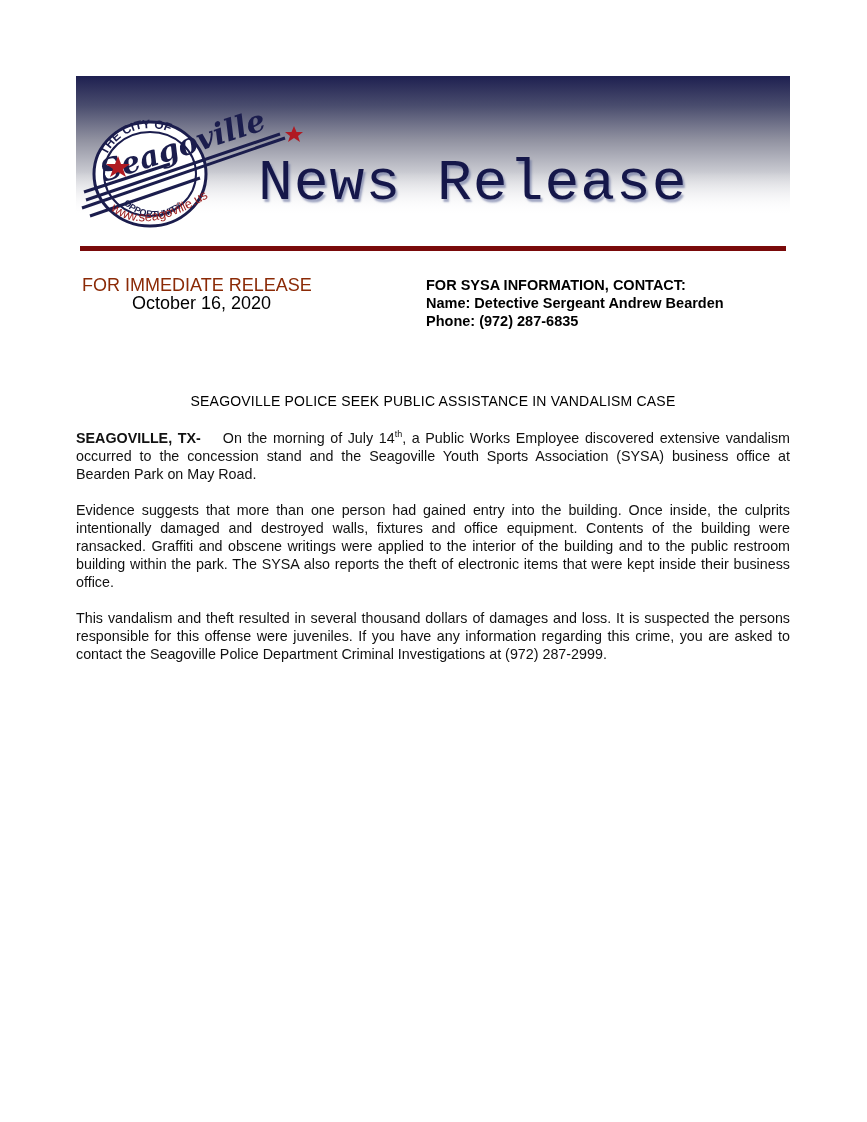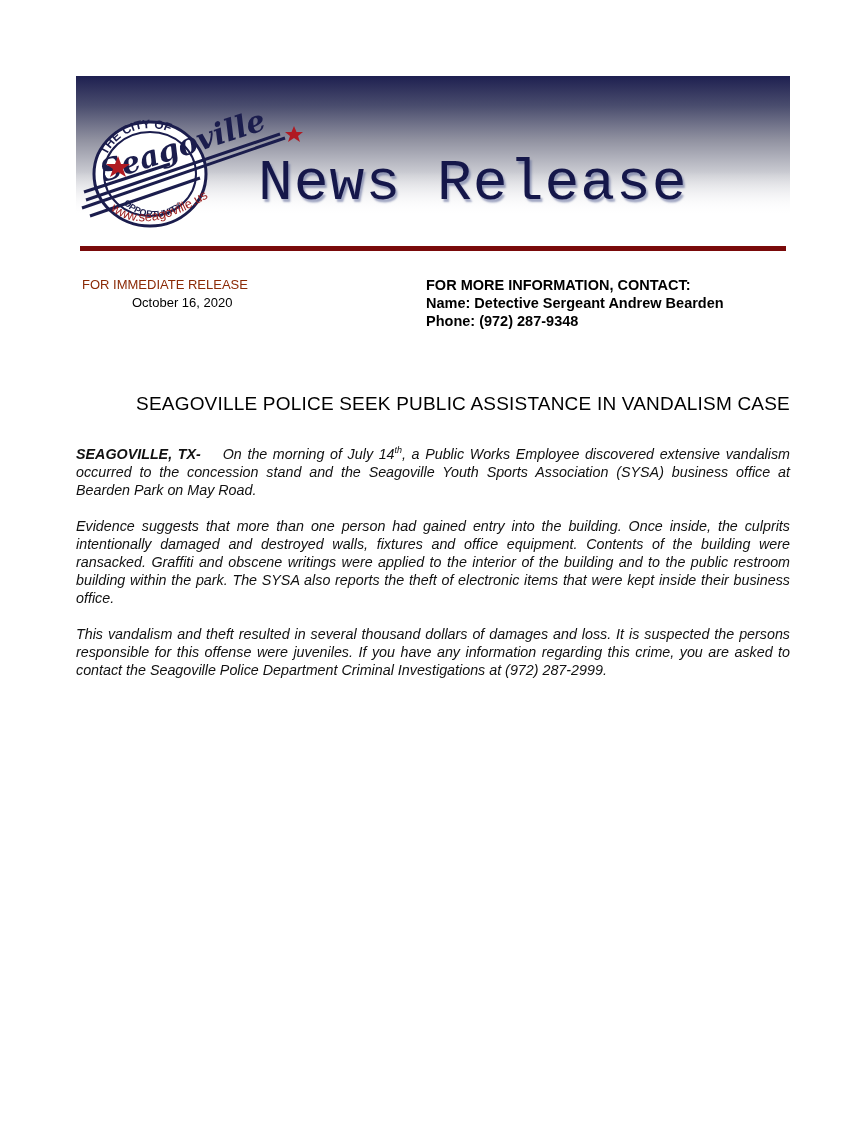--- a/index.html
+++ b/index.html
@@ -9,33 +9,33 @@
   .banner { position: absolute; left: 76px; top: 76px; width: 714px; height: 166px;
             background: linear-gradient(to bottom, #1e2050 0%, #4a4d6e 18%, #8f909f 38%, #cfd0d6 60%, #f6f6f8 80%, #ffffff 100%); }
   .banner-fade { position:absolute; left:0; right:0; bottom:0; height:70px;
             background: linear-gradient(to bottom, rgba(255,255,255,0), #fff 60%); }
   .logo { position: absolute; left: 4px; top: 20px; width: 230px; height: 135px; }
   .title { position: absolute; left: 182px; top: 79px; font-family: Liberation Mono, monospace;
            font-size: 58px; line-height: 1; color: #15174a; letter-spacing: 1px;
            text-shadow: 2px 3px 2px rgba(90,100,150,0.55); white-space: nowrap; }
   .rule { position: absolute; left: 80px; top: 246px; width: 706px; height: 5px; background: #7a0a0a; }
 
-  .release { position: absolute; left: 82px; top: 276px; font-size: 13px; line-height: 18px; }
+  .release { position: absolute; left: 82px; top: 276px; font-size: 18px; line-height: 18px; }
   .release .label { color: #8b2a06; }
   .release .date { padding-left: 50px; }
 
   .contact { position: absolute; left: 426px; top: 276px; font-size: 14.5px; line-height: 18px; font-weight: bold; }
   .contact div { white-space: nowrap; }
 
-  .headline { position: absolute; left: 76px; width: 714px; top: 393px; text-align: right;
-              font-size: 19px; letter-spacing: 0.2px; }
+  .headline { position: absolute; left: 76px; width: 714px; top: 393px; text-align: center;
+              font-size: 14px; letter-spacing: 0.2px; }
 
   .body { position: absolute; left: 76px; width: 714px; top: 429px; font-size: 14.3px; line-height: 18px;
           color: #111; text-align: justify; }
-  .body p { margin: 16px 0 18px 0; font-style: italic; }
+  .body p { margin: 0 0 18px 0; }
   .body .lead { font-weight: bold; margin-right: 22px; }
   .body sup { font-size: 9px; line-height: 0; }
 </style>
 </head>
 <body>
 
 <div class="banner">
   <div class="banner-fade"></div>
 
   <svg class="logo" viewBox="0 0 230 135">
@@ -72,23 +72,23 @@
 </div>
 
 <div class="rule"></div>
 
 <div class="release">
   <div class="label">FOR IMMEDIATE RELEASE</div>
   <div class="date">October 16, 2020</div>
 </div>
 
 <div class="contact">
-  <div>FOR MORE INFORMATION, CONTACT:</div>
+  <div>FOR SYSA INFORMATION, CONTACT:</div>
   <div>Name:  Detective Sergeant Andrew Bearden</div>
-  <div>Phone:  (972) 287-9348</div>
+  <div>Phone:  (972) 287-6835</div>
 </div>
 
 <div class="headline">SEAGOVILLE POLICE SEEK PUBLIC ASSISTANCE IN VANDALISM CASE</div>
 
 <div class="body">
   <p><span class="lead">SEAGOVILLE, TX-</span><span>On the morning of July 14</span><sup>th</sup><span>, a Public Works Employee discovered extensive vandalism occurred to the concession stand and the Seagoville Youth Sports Association (SYSA) business office at Bearden Park on May Road.</span></p>
   <p>Evidence suggests that more than one person had gained entry into the building.  Once inside, the culprits intentionally damaged and destroyed walls, fixtures and office equipment.  Contents of the building were ransacked.  Graffiti and obscene writings were applied to the interior of the building and to the public restroom building within the park.  The SYSA also reports the theft of electronic items that were kept inside their business office.</p>
   <p>This vandalism and theft resulted in several thousand dollars of damages and loss.  It is suspected the persons responsible for this offense were juveniles.  If you have any information regarding this crime, you are asked to contact the Seagoville Police Department Criminal Investigations at (972) 287-2999.</p>
 </div>
 

